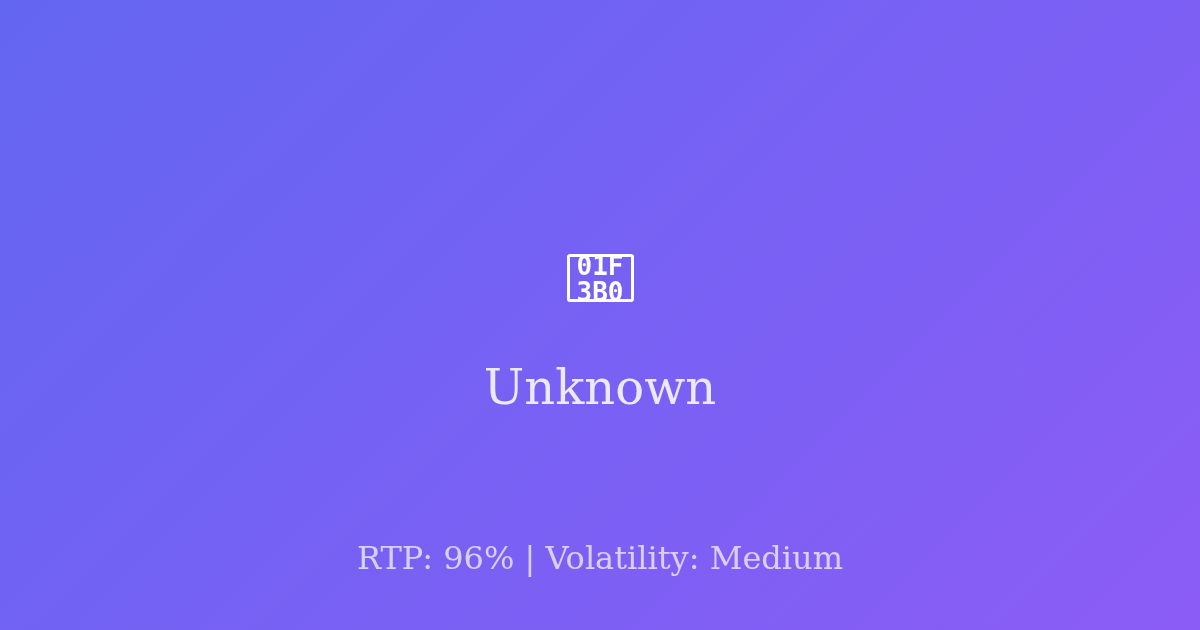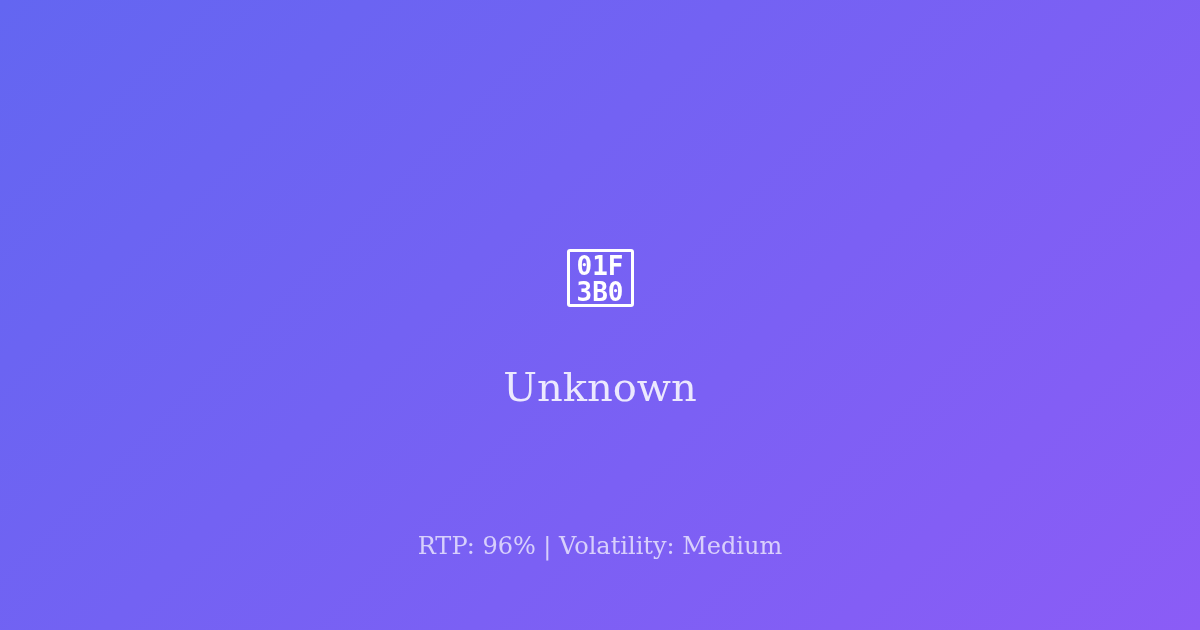--- a/index.html
+++ b/index.html
@@ -44,21 +44,21 @@
   }
 
   
   .tofu-glyph {
     display: inline-flex;
     flex-direction: column;
     align-items: center;
     justify-content: center;
     box-sizing: border-box;
     width: 67px;
-    height: 58px;
+    height: 48px;
     border: 3px solid #ffffff;
     border-radius: 3px;
     padding: 1px 0 0 0;
     font-family: "DejaVu Sans Mono", "Liberation Mono", monospace;
     font-weight: 700;
     font-size: 26px;
     line-height: 26px;
     letter-spacing: 0px;
     color: #ffffff;
     flex: 0 0 auto;
@@ -84,37 +84,37 @@
   
   .og-subtitle {
     position: absolute;
     left: 0;
     right: 0;
     top: 362px;
     margin: 0;
     text-align: center;
     font-family: "DejaVu Serif", "Liberation Serif", serif;
     font-weight: 400;
-    font-size: 40px;
+    font-size: 48px;
     line-height: 50px;
     color: rgba(255, 255, 255, 0.86);
     white-space: nowrap;
   }
 
   
   .og-meta {
     position: absolute;
     left: 0;
     right: 0;
     top: 527px;
-    margin: 4px;
+    margin: 16px;
     text-align: center;
     font-family: "DejaVu Serif", "Liberation Serif", serif;
     font-weight: 400;
-    font-size: 24px;
+    font-size: 32px;
     line-height: 30px;
     color: rgba(255, 255, 255, 0.70);
     white-space: nowrap;
   }
 </style>
 </head>
 <body>
 
 <div class="og-card">
 

